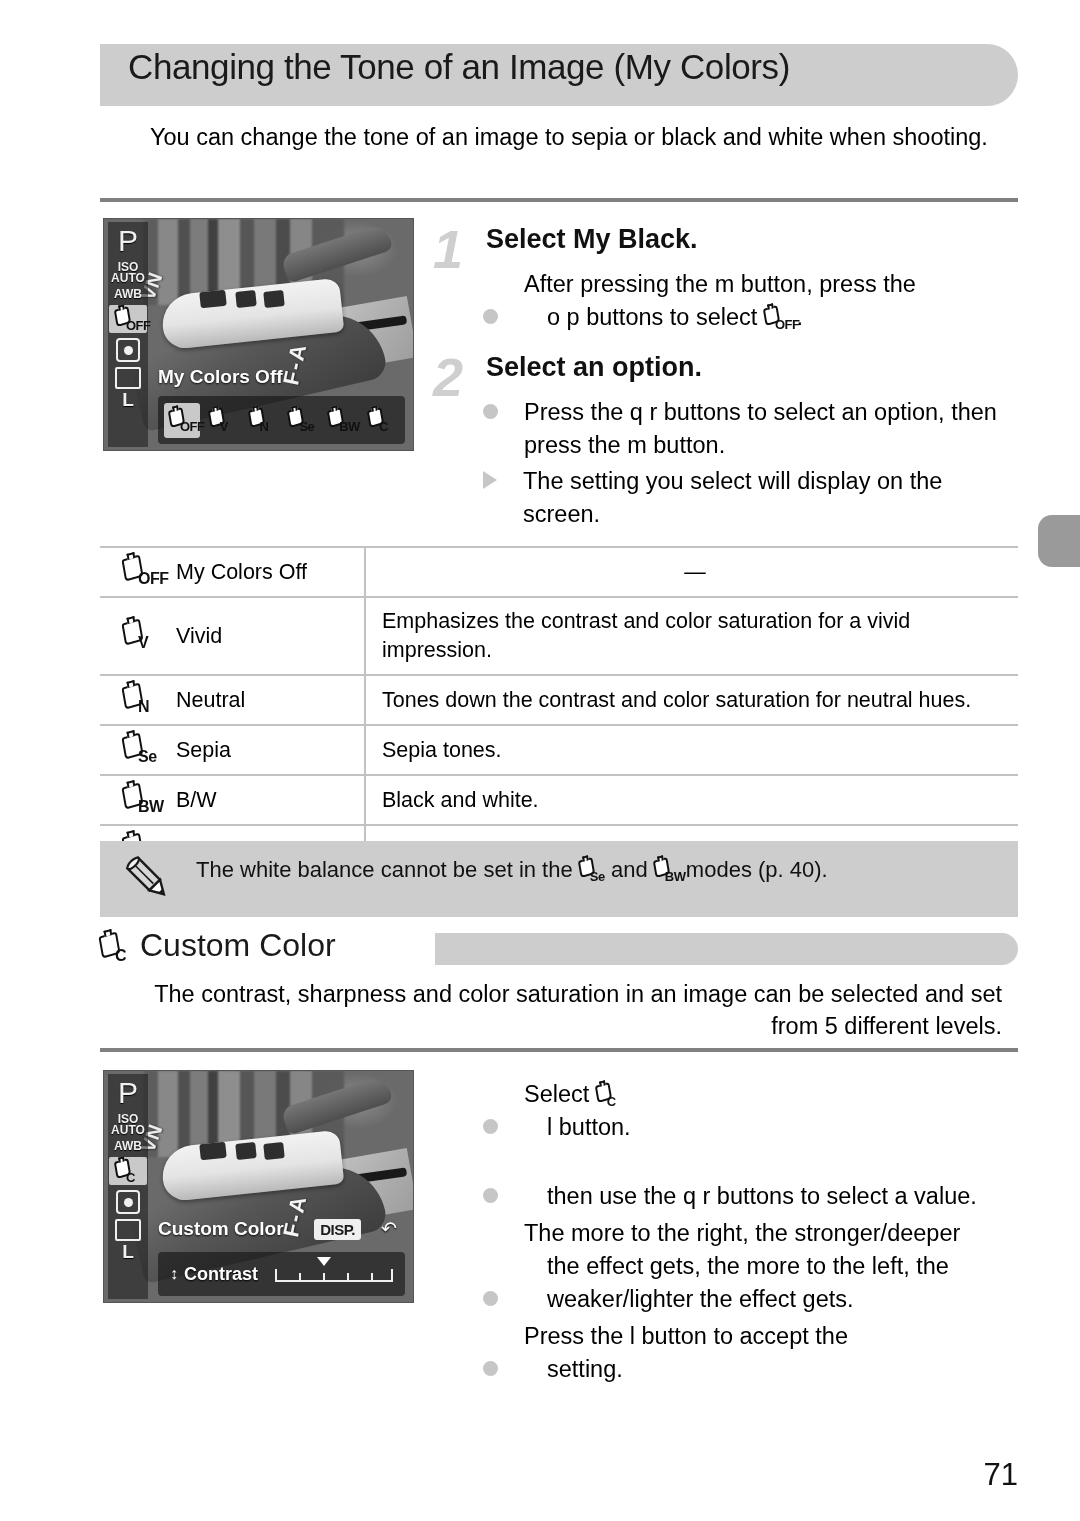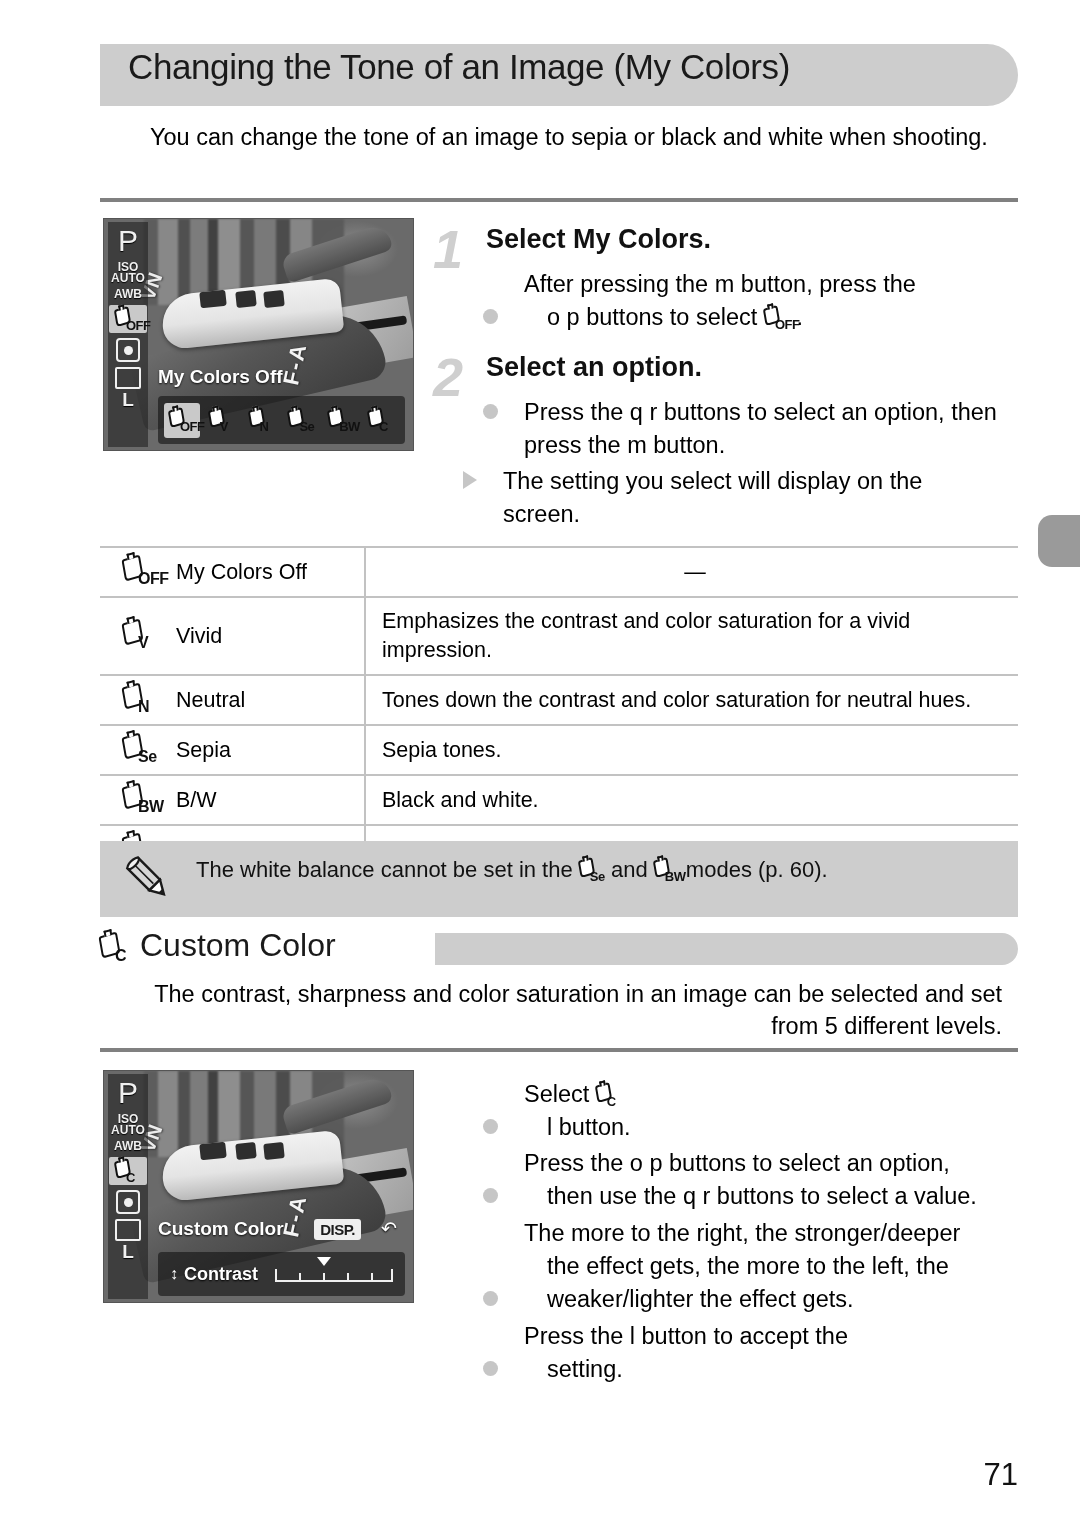--- a/index.html
+++ b/index.html
@@ -433,35 +433,35 @@
     <div class="cell">
       <span class="mcicon"><span class="tube"></span><span class="sub">BW</span></span>
     </div>
     <div class="cell">
       <span class="mcicon"><span class="tube"></span><span class="sub">C</span></span>
     </div>
   </div>
 </div>
 
 <div class="stepnum" style="left:433px; top:222px;">1</div>
-<div class="steptitle" style="left:486px; top:224px;">Select My Colors.</div>
+<div class="steptitle" style="left:486px; top:224px;">Select My Black.</div>
 
 <div class="bullet-line" style="left:483px; top:268px; width:535px;">
   <span class="dot"></span><span class="hang"><span>After pressing the </span><span class="btnglyph">m</span><span>  button, press the </span><br>
   <span style="display:inline-block;width:23px"></span><span class="btnglyph">o  p</span><span>  buttons to select </span><span class="mcicon"><span class="tube"></span><span class="sub">OFF</span></span><span> .</span></span>
 </div>
 
 <div class="stepnum" style="left:433px; top:350px;">2</div>
 <div class="steptitle" style="left:486px; top:352px;">Select an option.</div>
 
 <div class="bullet-line" style="left:483px; top:396px; width:540px;">
   <span class="dot"></span><span class="hang" style="width:495px;vertical-align:top">Press the q r   buttons to select an option, then press the m   button.</span>
 </div>
 
-<div class="bullet-line" style="left:463px; top:465px; width:540px;">
+<div class="bullet-line" style="left:483px; top:465px; width:540px;">
   <span class="tri"></span><span class="hang" style="width:497px;vertical-align:top">The setting you select will display on the screen.</span>
 </div>
 
 <table class="tbl">
   <tbody>
       <tr>
     <td class="c-icon">
       <span class="mcicon lg"><span class="tube"></span><span class="sub">OFF</span></span>
     </td>
     <td class="c-name">My Colors Off</td>
@@ -509,21 +509,21 @@
   <svg class="pencil" viewBox="0 0 52 52">
     <g transform="rotate(-45 26 26)">
       <rect x="19" y="4" width="15" height="31" fill="#d6d6d6" stroke="#1a1a1a" stroke-width="2.4"></rect>
       <line x1="26.5" y1="6" x2="26.5" y2="33" stroke="#1a1a1a" stroke-width="1.6"></line>
       <ellipse cx="26.5" cy="4.5" rx="7.5" ry="3" fill="#f2f2f2" stroke="#1a1a1a" stroke-width="2.2"></ellipse>
       <polygon points="19,35 34,35 26.5,48" fill="#ffffff" stroke="#1a1a1a" stroke-width="2.4"></polygon>
       <polygon points="23,43 30,43 26.5,48" fill="#1a1a1a"></polygon>
     </g>
   </svg>
   <div class="ntext">
-    <span>The white balance cannot be set in the </span><span class="mcicon"><span class="tube"></span><span class="sub">Se</span></span><span> and </span><span class="mcicon"><span class="tube"></span><span class="sub">BW</span></span><span> modes (p. 60).</span>
+    <span>The white balance cannot be set in the </span><span class="mcicon"><span class="tube"></span><span class="sub">Se</span></span><span> and </span><span class="mcicon"><span class="tube"></span><span class="sub">BW</span></span><span> modes (p. 40).</span>
   </div>
 </div>
 
 <span class="mcicon lg sub-icon">
     <span class="tube"></span>
     <span class="sub">C</span>
   </span>
 <div class="sub-title">Custom Color</div>
 <div class="sub-bar"></div>
 <div class="sub-body">The contrast, sharpness and color saturation in an image can be selected and set from 5 different levels.</div>
@@ -579,21 +579,21 @@
     </span>
   </div>
 </div>
 
 <div class="bullet-line" style="left:483px; top:1078px; width:540px;">
   <span class="dot"></span><span class="hang"><span>Select </span><span class="mcicon"><span class="tube"></span><span class="sub">C</span></span><br>
   <span style="display:inline-block;width:23px"></span><span>l        button.</span></span>
 </div>
 
 <div class="bullet-line" style="left:483px; top:1147px; width:545px;">
-  <span class="dot"></span><span class="hang"><span>Press the o  p  buttons to select an option,</span><br>
+  <span class="dot"></span><span class="hang"><br>
   <span style="display:inline-block;width:23px"></span><span>then use the q r   buttons to select a value.</span></span>
 </div>
 
 <div class="bullet-line" style="left:483px; top:1217px; width:545px;">
   <span class="dot"></span><span class="hang"><span>The more to the right, the stronger/deeper</span><br>
   <span style="display:inline-block;width:23px"></span><span>the effect gets, the more to the left, the</span><br>
   <span style="display:inline-block;width:23px"></span><span>weaker/lighter the effect gets.</span></span>
 </div>
 
 <div class="bullet-line" style="left:483px; top:1320px; width:545px;">

